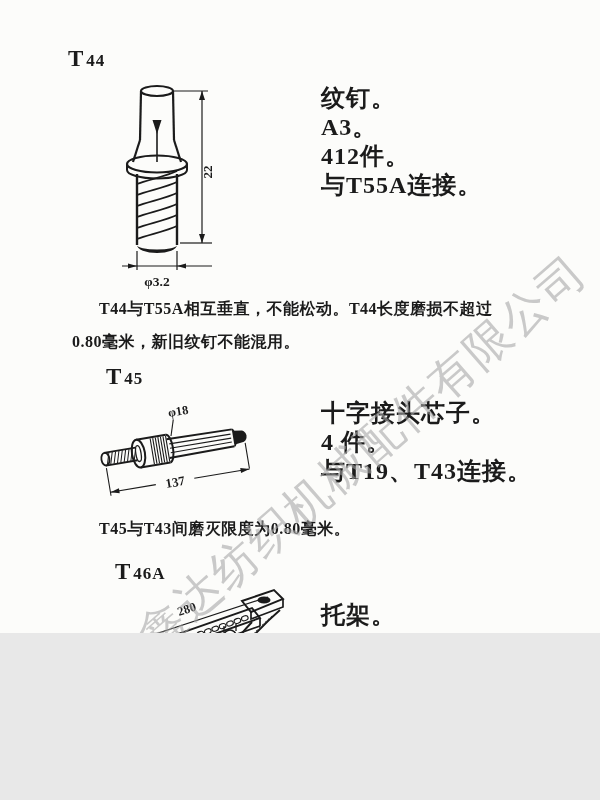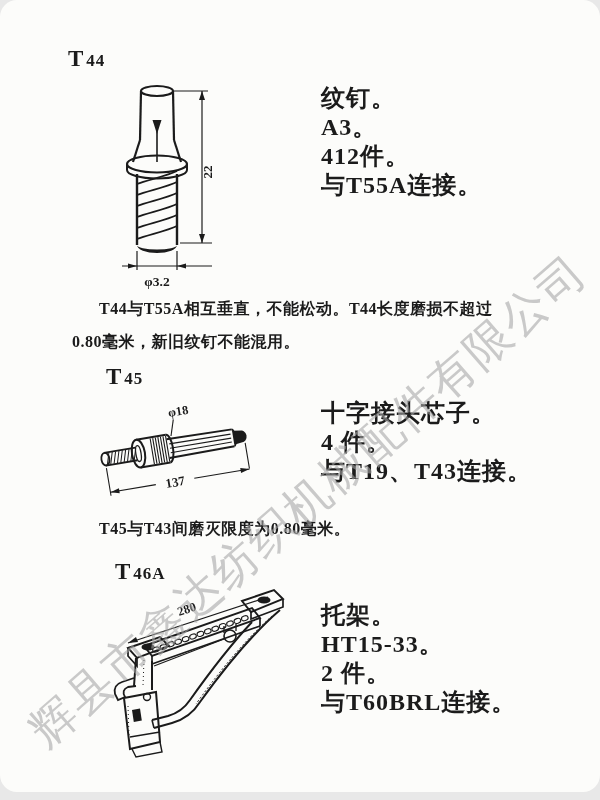--- a/index.html
+++ b/index.html
@@ -1,21 +1,20 @@
 <!DOCTYPE html>
 <html><head>
 <meta charset="utf-8">
 <style>
   html,body{margin:0;padding:0;background:#e8e8e8;}
   #page{
-    position:relative;width:600px;height:792px;margin:0 auto;
+    position:relative;width:600px;height:633px;margin:0 auto;
     background:#fcfcfa;overflow:hidden;
     font-family:"Liberation Serif","DejaVu Serif",serif;
     color:#1b1b1b;
-    border-radius:17px;
   }
   .abs{position:absolute;}
   
   .part-label{font-weight:700;letter-spacing:1px;white-space:nowrap;}
   .part-label .tl-big{font-size:23px;}
   .part-label .tl-num{font-size:17px;margin-left:2px;}
   
   .specs{font-size:24px;font-weight:700;line-height:29px;letter-spacing:1px;white-space:nowrap;}
   .specs div{white-space:nowrap;}
   

